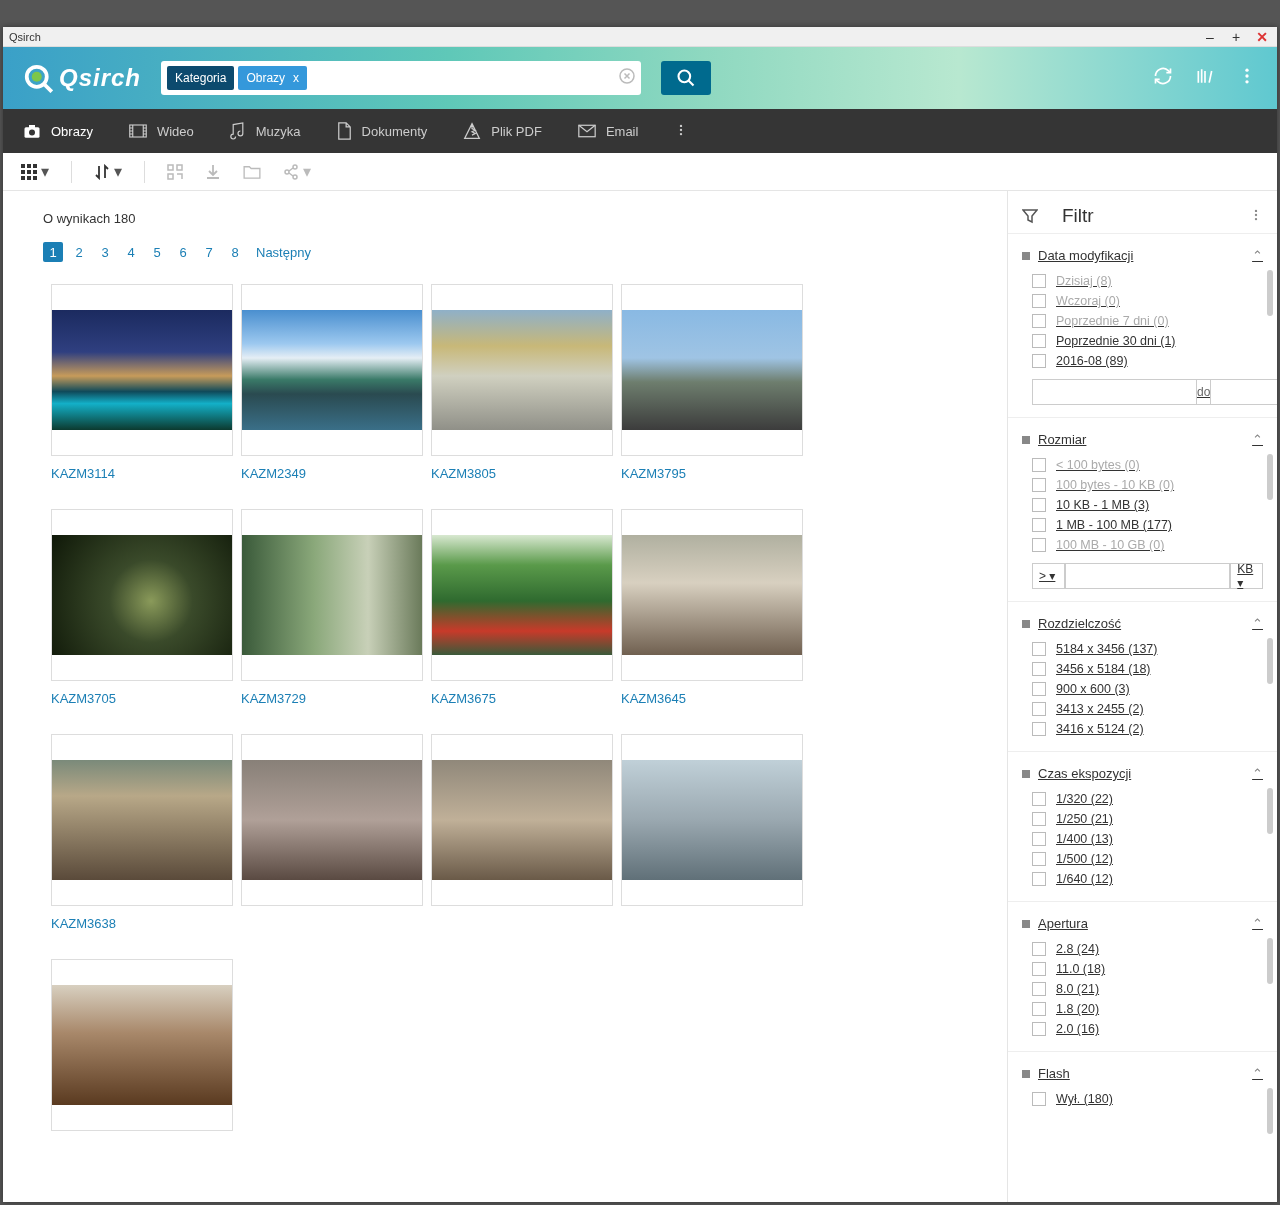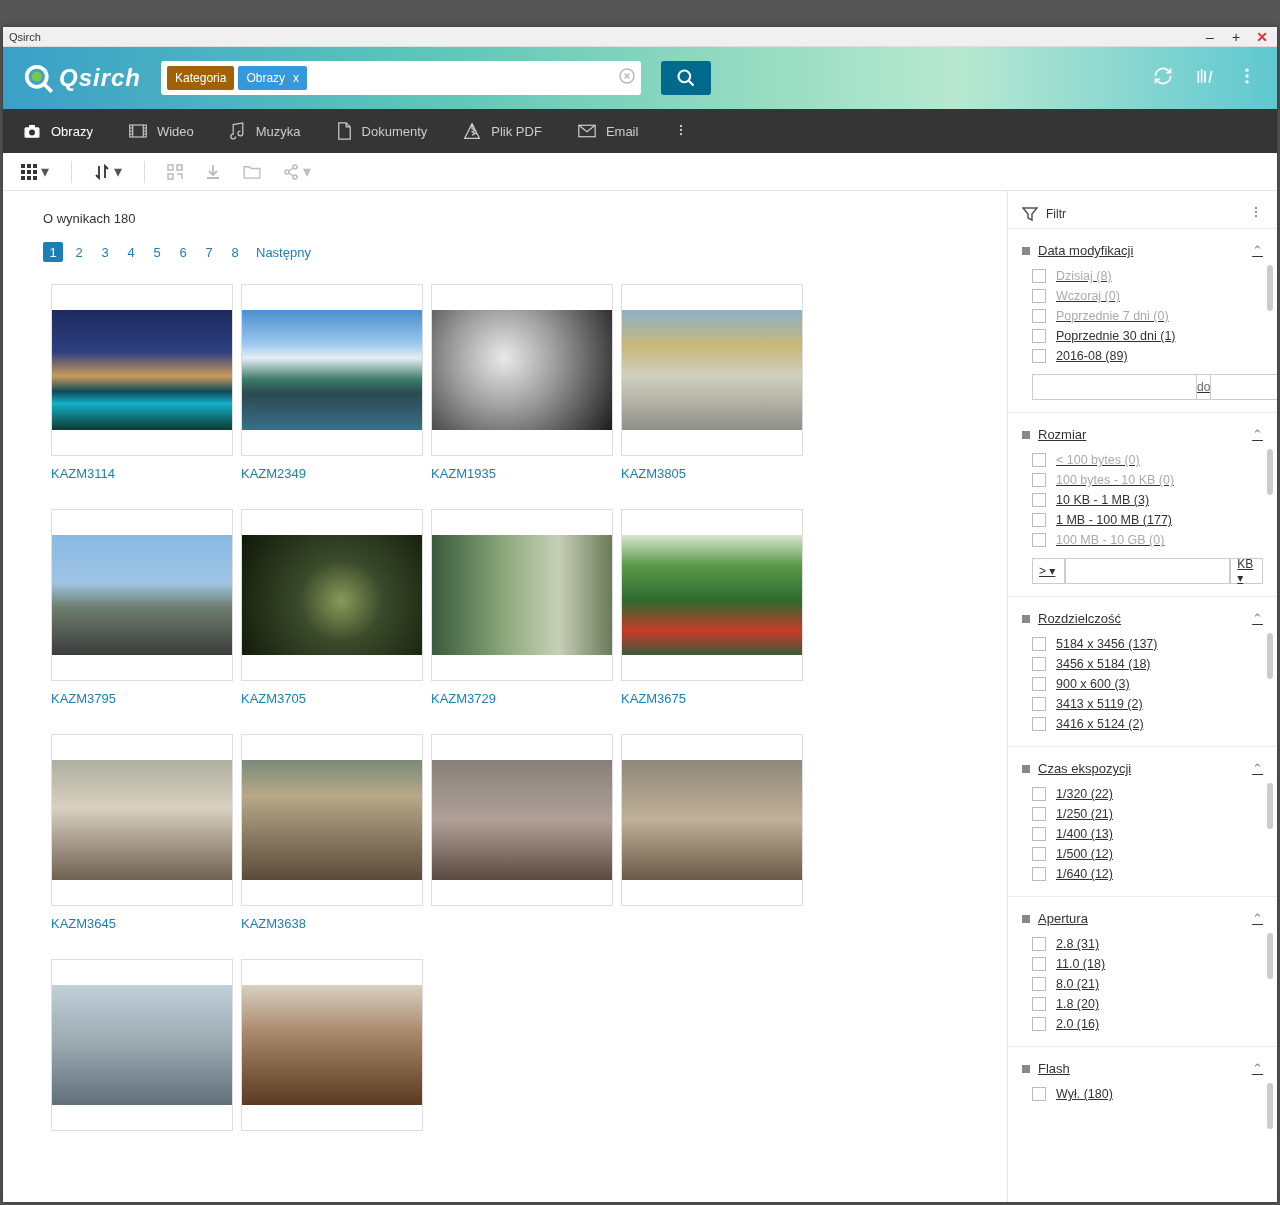--- a/index.html
+++ b/index.html
@@ -8,21 +8,21 @@
 .titlebar { height: 20px; background: #f0f0f0; border-bottom: 1px solid #ddd; display: flex; align-items: center; padding: 0 6px; font-size: 11px; color: #333; }
 .titlebar-title { flex: 1; }
 .titlebar-controls { display: flex; gap: 8px; }
 .titlebar-btn { width: 18px; height: 18px; display: flex; align-items: center; justify-content: center; font-size: 14px; cursor: pointer; }
 .titlebar-close { color: #d33; font-weight: bold; }
 .header { height: 62px; background: linear-gradient(90deg, #3aa0c8 0%, #5fc8b8 35%, #8ed8c0 55%, #b8e8d0 75%, #5fc8d0 100%); display: flex; align-items: center; padding: 0 20px; gap: 20px; }
 .logo { display: flex; align-items: center; gap: 6px; color: #fff; font-weight: bold; font-size: 24px; font-style: italic; letter-spacing: 1px; }
 .logo svg { width: 30px; height: 30px; }
 .searchbar { flex: 0 0 480px; height: 34px; background: #fff; border-radius: 3px; display: flex; align-items: center; padding: 0 6px; gap: 4px; }
 .tag { display: flex; align-items: center; gap: 4px; height: 24px; border-radius: 2px; padding: 0 8px; font-size: 12px; color: #fff; }
-.tag-cat { background: #a16207; }
+.tag-cat { background: #0c4a6e; }
 .tag-val { background: #3498db; }
 .tag-x { cursor: pointer; margin-left: 4px; }
 .search-clear { margin-left: auto; color: #bbb; cursor: pointer; }
 .search-btn { width: 50px; height: 34px; background: #006a8e; border-radius: 3px; display: flex; align-items: center; justify-content: center; color: #fff; cursor: pointer; }
 .header-icons { margin-left: auto; display: flex; gap: 22px; color: #fff; }
 .header-icon { cursor: pointer; }
 .nav { height: 44px; background: #353535; display: flex; align-items: center; padding: 0 20px; gap: 36px; color: #ccc; font-size: 13px; }
 .nav-item { display: flex; align-items: center; gap: 10px; padding: 10px 0; cursor: pointer; }
 .nav-item.active { color: #fff; }
 .nav-underline { position: relative; }
@@ -36,21 +36,21 @@
 .result-count { font-size: 13px; color: #333; margin-bottom: 16px; }
 .pagination { display: flex; gap: 6px; margin-bottom: 22px; font-size: 13px; }
 .page-btn { min-width: 20px; height: 20px; display: flex; align-items: center; justify-content: center; padding: 0 5px; color: #1b7fb5; cursor: pointer; }
 .page-btn.current { background: #1b7fb5; color: #fff; border-radius: 2px; }
 .grid { display: grid; grid-template-columns: repeat(4, 182px); gap: 28px 8px; }
 .card { width: 182px; padding-left: 8px; }
 .thumb { width: 182px; height: 172px; border: 1px solid #ddd; display: flex; align-items: center; justify-content: center; background:#fff; }
 .thumb-inner { width: 180px; height: 120px; }
 .card-label { margin-top: 10px; font-size: 13px; color: #1b7fb5; cursor: pointer; }
 .sidebar { width: 270px; border-left: 1px solid #e5e5e5; overflow-y: auto; font-size: 13px; color: #333; position:relative; }
-.filter-header { display:flex; align-items:center; gap:8px; padding:14px 14px 6px 14px; font-size:12px; }
+.filter-header { display:flex; align-items:center; gap:24px; padding:14px 14px 6px 14px; font-size:19px; }
 .filter-header .more { margin-left:auto; color:#888; }
 .facet { border-top: 1px solid #eee; padding: 10px 14px 12px 14px; position:relative;text-decoration:underline; }
 .facet-title { display:flex; align-items:center; gap:8px; font-size:13px; color:#333; padding:4px 0 8px 0; }
 .facet-title .mark { width:8px; height:8px; background:#888; }
 .chevron { margin-left:auto; color:#888; }
 .opt { display:flex; align-items:center; gap:10px; padding:3px 0 3px 10px; font-size:12.5px; }
 .opt.disabled { color:#aaa; }
 .cb { width:14px; height:14px; border:1px solid #bbb; background:#fff; flex:0 0 14px; }
 .range-row { display:flex; margin:8px 0 0 10px; }
 .range-in { flex:1; height:26px; border:1px solid #ccc; font-size:12px; padding:0 4px; }
@@ -248,26 +248,20 @@
             <div class="card-label">KAZM3114</div>
           </div>
           <div class="card">
             <div class="thumb">
               <div class="thumb-inner t2"></div>
             </div>
             <div class="card-label">KAZM2349</div>
           </div>
           <div class="card">
             <div class="thumb">
-              <div class="thumb-inner t3"></div>
-            </div>
-            <div class="card-label">KAZM1935</div>
-          </div>
-          <div class="card">
-            <div class="thumb">
               <div class="thumb-inner t4"></div>
             </div>
             <div class="card-label">KAZM3805</div>
           </div>
           <div class="card">
             <div class="thumb">
               <div class="thumb-inner t5"></div>
             </div>
             <div class="card-label">KAZM3795</div>
           </div>
@@ -416,21 +410,21 @@
             <div class="opt">
               <span class="cb"></span>
               <span>3456 x 5184 (18)</span>
             </div>
             <div class="opt">
               <span class="cb"></span>
               <span>900 x 600 (3)</span>
             </div>
             <div class="opt">
               <span class="cb"></span>
-              <span>3413 x 5119 (2)</span>
+              <span>3413 x 2455 (2)</span>
             </div>
             <div class="opt">
               <span class="cb"></span>
               <span>3416 x 5124 (2)</span>
             </div>
             <div class="mini-scroll" style="top: 36px; height: 46px;"></div>
           </div>
           <div class="facet">
             <div class="facet-title">
               <span class="mark"></span>
@@ -460,21 +454,21 @@
             <div class="mini-scroll" style="top: 36px; height: 46px;"></div>
           </div>
           <div class="facet">
             <div class="facet-title">
               <span class="mark"></span>
               <span>Apertura</span>
               <span class="chevron">⌃</span>
             </div>
             <div class="opt">
               <span class="cb"></span>
-              <span>2.8 (31)</span>
+              <span>2.8 (24)</span>
             </div>
             <div class="opt">
               <span class="cb"></span>
               <span>11.0 (18)</span>
             </div>
             <div class="opt">
               <span class="cb"></span>
               <span>8.0 (21)</span>
             </div>
             <div class="opt">

